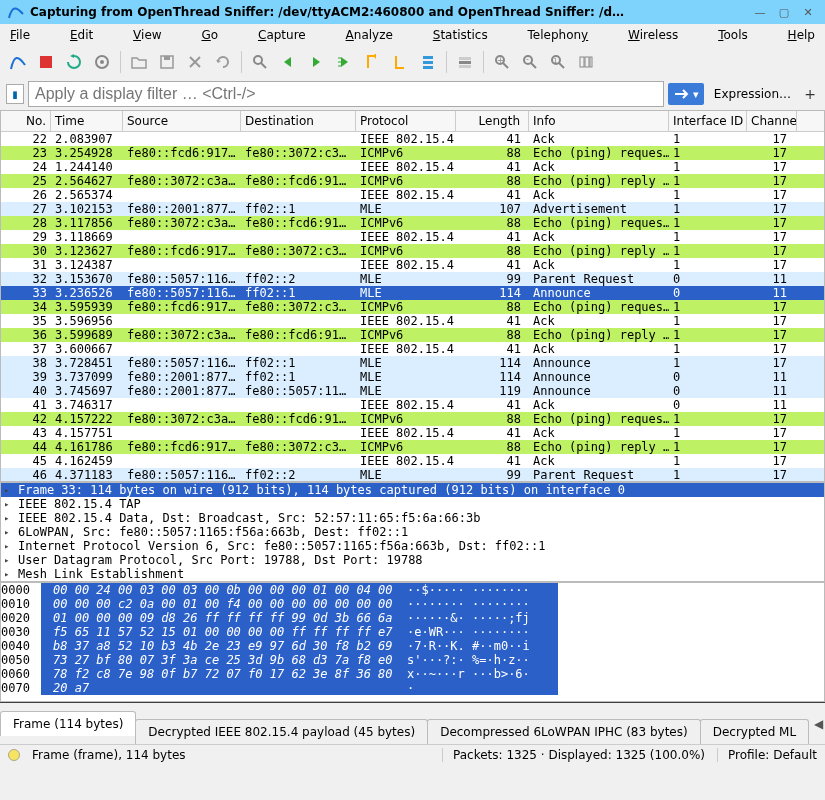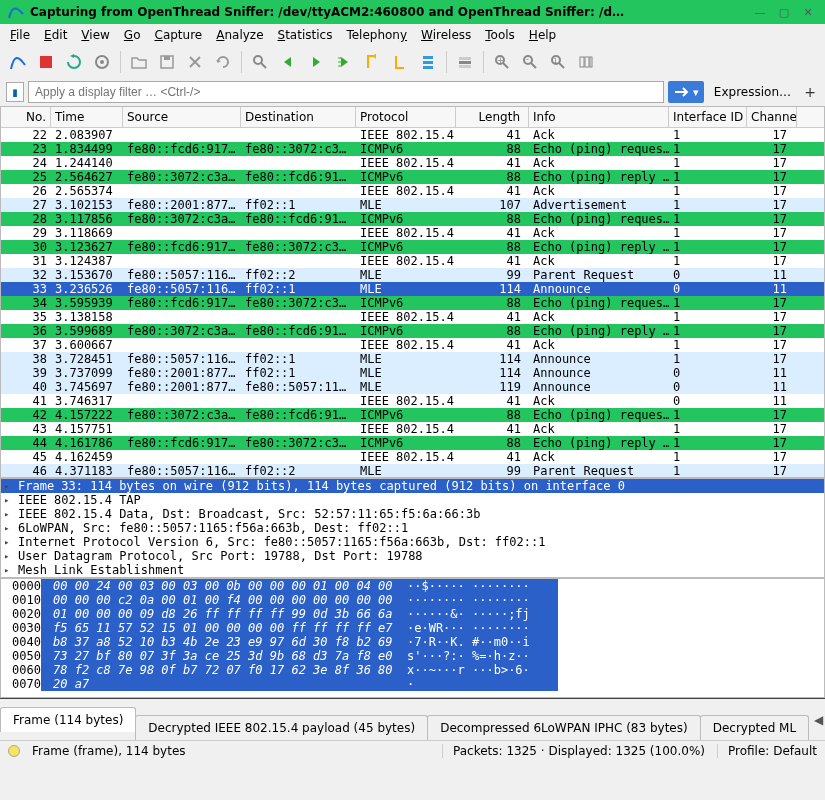--- a/index.html
+++ b/index.html
@@ -11,21 +11,21 @@
     height: 800px;
     overflow: hidden;
     display: flex;
     flex-direction: column;
   }
   
   .titlebar {
     display: flex;
     align-items: center;
     padding: 4px 8px;
-    background: #22c55e;
+    background: #7dd3fc;
     gap: 6px;
   }
   .titlebar .logo {
     width: 16px; height: 16px;
     display: flex; align-items: center;
   }
   .titlebar .title {
     flex: 1;
     font-weight: bold;
     font-size: 12px;
@@ -40,20 +40,21 @@
     font-size: 11px;
     color: #555;
   }
   
   .menubar {
     display: flex;
     gap: 14px;
     padding: 4px 10px;
     background: #f0f0f0;
     font-size: 12px;
+    justify-content: space-between;
   }
   .menubar span { cursor: pointer; }
   .menubar .ul { text-decoration: underline; }
   
   .toolbar {
     display: flex;
     align-items: center;
     gap: 4px;
     padding: 4px 6px;
     background: #f0f0f0;
@@ -82,21 +83,21 @@
     border: 1px solid #aaa;
     background: #fff;
     display:flex;align-items:center;justify-content:center;
     cursor:pointer;
     font-size:10px;color:#06a;
   }
   .filterbar input {
     flex: 1;
     border: 1px solid #aaa;
     padding: 3px 6px;
-    font-size: 12px;
+    font-size: 16px;
     background: #fff;
     color: #777;
   }
   .filterbar .apply {
     width: 36px; height: 22px;
     background: #3a7ad9;
     border-radius: 2px;
     display:flex;align-items:center;justify-content:center;
     color:#fff;
     cursor:pointer;
@@ -147,21 +148,21 @@
   .c-time { width:72px; }
   .c-src { width:118px; }
   .c-dst { width:115px; }
   .c-proto { width:100px; }
   .c-len { width:73px; text-align:right; padding-right:8px !important; }
   .c-info { width:140px; }
   .c-iface { width:78px; }
   .c-chan { width:50px; text-align:right; padding-right:10px !important;}
   
   .bg-white { background:#ffffff; }
-  .bg-pink { background:#22c55e; }
+  .bg-pink { background:#bef264; }
   .bg-blue { background:#daeeff; }
   .bg-sel { background:#2a60c8; color:#fff; }
   
   .details {
     border:1px solid #bbb;
     background:#fff;
     font-family:"DejaVu Sans Mono", monospace;
     font-size:12px;
     line-height:14px;
     padding:0;
@@ -180,21 +181,21 @@
     border:1px solid #bbb;
     background:#fff;
     font-family:"DejaVu Sans Mono", monospace;
     font-size:12px;
     line-height:14px;
     height:120px;
     overflow:hidden;
     position:relative;
   }
   .hexrow { display:flex; }
-  .hexrow .off { width:40px; padding-left:11px; }
+  .hexrow .off { width:40px; padding-left:0; }
   .hexrow .hx { width:362px; padding-left:12px;font-style:italic;}
   .hexrow .asc { width:155px; padding-left:4px;}
   .hexsel { background:#2a60c8;color:#fff; }
   
   .bottomtabs {
     display:flex;
     background:#f0f0f0;
     border-top:1px solid #404040;
     font-size:12px;
     align-items:center;
@@ -418,21 +419,21 @@
         <div class="c-src"></div>
         <div class="c-dst"></div>
         <div class="c-proto">IEEE 802.15.4</div>
         <div class="c-len">41</div>
         <div class="c-info">Ack</div>
         <div class="c-iface">1</div>
         <div class="c-chan">17</div>
       </div>
       <div class="pktrow bg-pink">
         <div class="c-no">23</div>
-        <div class="c-time">1.834499</div>
+        <div class="c-time">3.254928</div>
         <div class="c-src">fe80::fcd6:917…</div>
         <div class="c-dst">fe80::3072:c3…</div>
         <div class="c-proto">ICMPv6</div>
         <div class="c-len">88</div>
         <div class="c-info">Echo (ping) reques…</div>
         <div class="c-iface">1</div>
         <div class="c-chan">17</div>
       </div>
       <div class="pktrow bg-white">
         <div class="c-no">24</div>
@@ -550,21 +551,21 @@
         <div class="c-src">fe80::fcd6:917…</div>
         <div class="c-dst">fe80::3072:c3…</div>
         <div class="c-proto">ICMPv6</div>
         <div class="c-len">88</div>
         <div class="c-info">Echo (ping) reques…</div>
         <div class="c-iface">1</div>
         <div class="c-chan">17</div>
       </div>
       <div class="pktrow bg-white">
         <div class="c-no">35</div>
-        <div class="c-time">3.138158</div>
+        <div class="c-time">3.596956</div>
         <div class="c-src"></div>
         <div class="c-dst"></div>
         <div class="c-proto">IEEE 802.15.4</div>
         <div class="c-len">41</div>
         <div class="c-info">Ack</div>
         <div class="c-iface">1</div>
         <div class="c-chan">17</div>
       </div>
       <div class="pktrow bg-pink">
         <div class="c-no">36</div>

